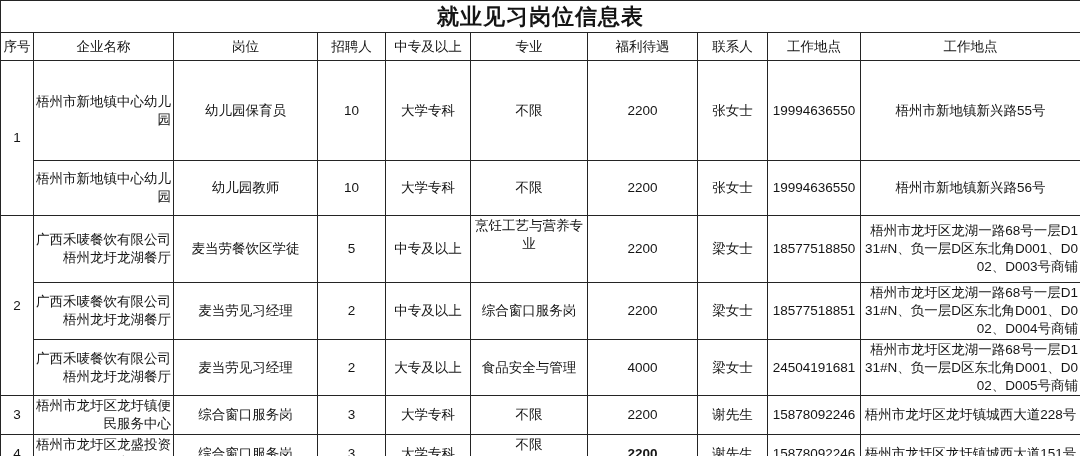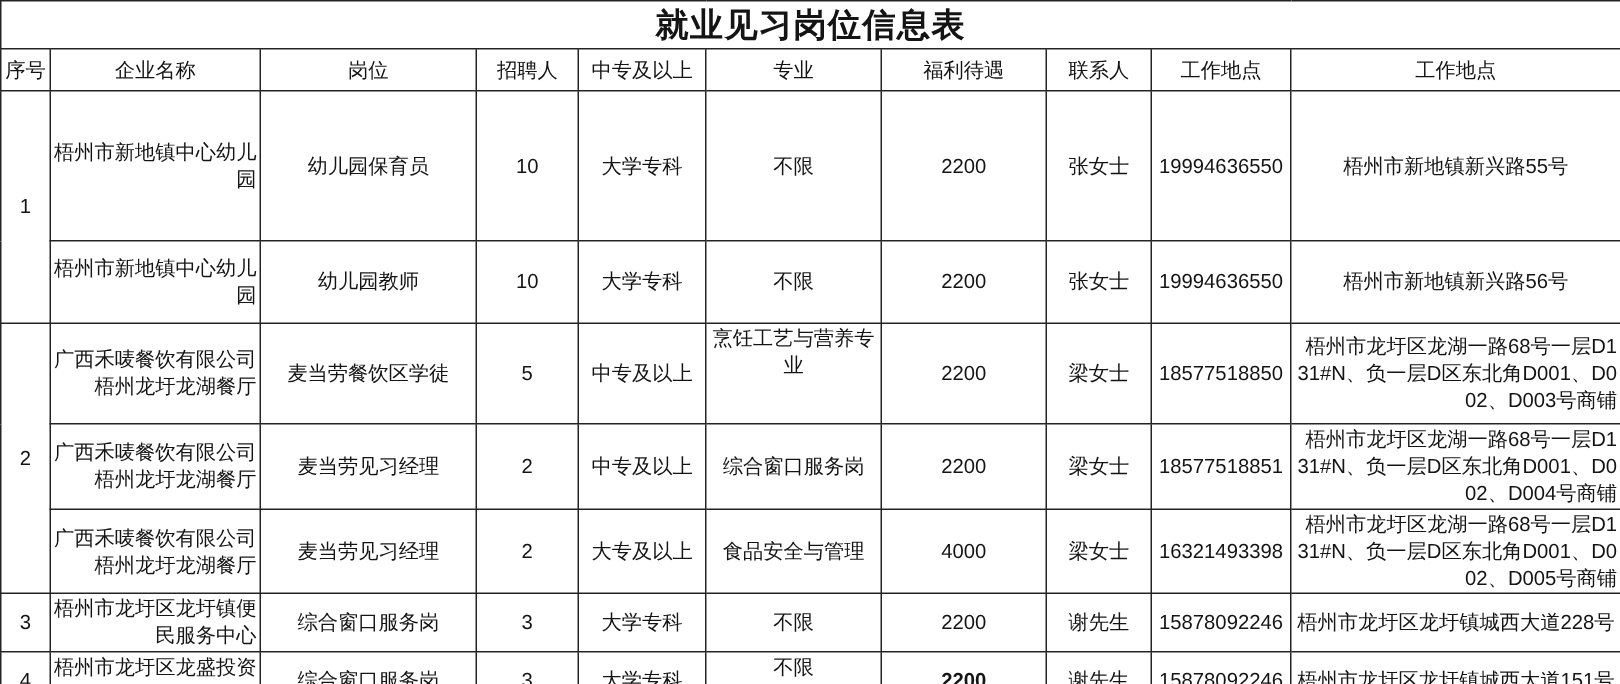--- a/index.html
+++ b/index.html
@@ -123,21 +123,21 @@
   </tr>
 
   <tr style="height:56px">
     <td class="left">广西禾唛餐饮有限公司梧州龙圩龙湖餐厅</td>
     <td>麦当劳见习经理</td>
     <td>2</td>
     <td>大专及以上</td>
     <td>食品安全与管理</td>
     <td>4000</td>
     <td>梁女士</td>
-    <td class="nowrap">16321493398</td>
+    <td class="nowrap">24504191681</td>
     <td class="left">梧州市龙圩区龙湖一路68号一层D131#N、负一层D区东北角D001、D002、D005号商铺</td>
   </tr>
 
   <tr style="height:32px">
     <td>3</td>
     <td class="left">梧州市龙圩区龙圩镇便民服务中心</td>
     <td>综合窗口服务岗</td>
     <td>3</td>
     <td>大学专科</td>
     <td>不限</td>

